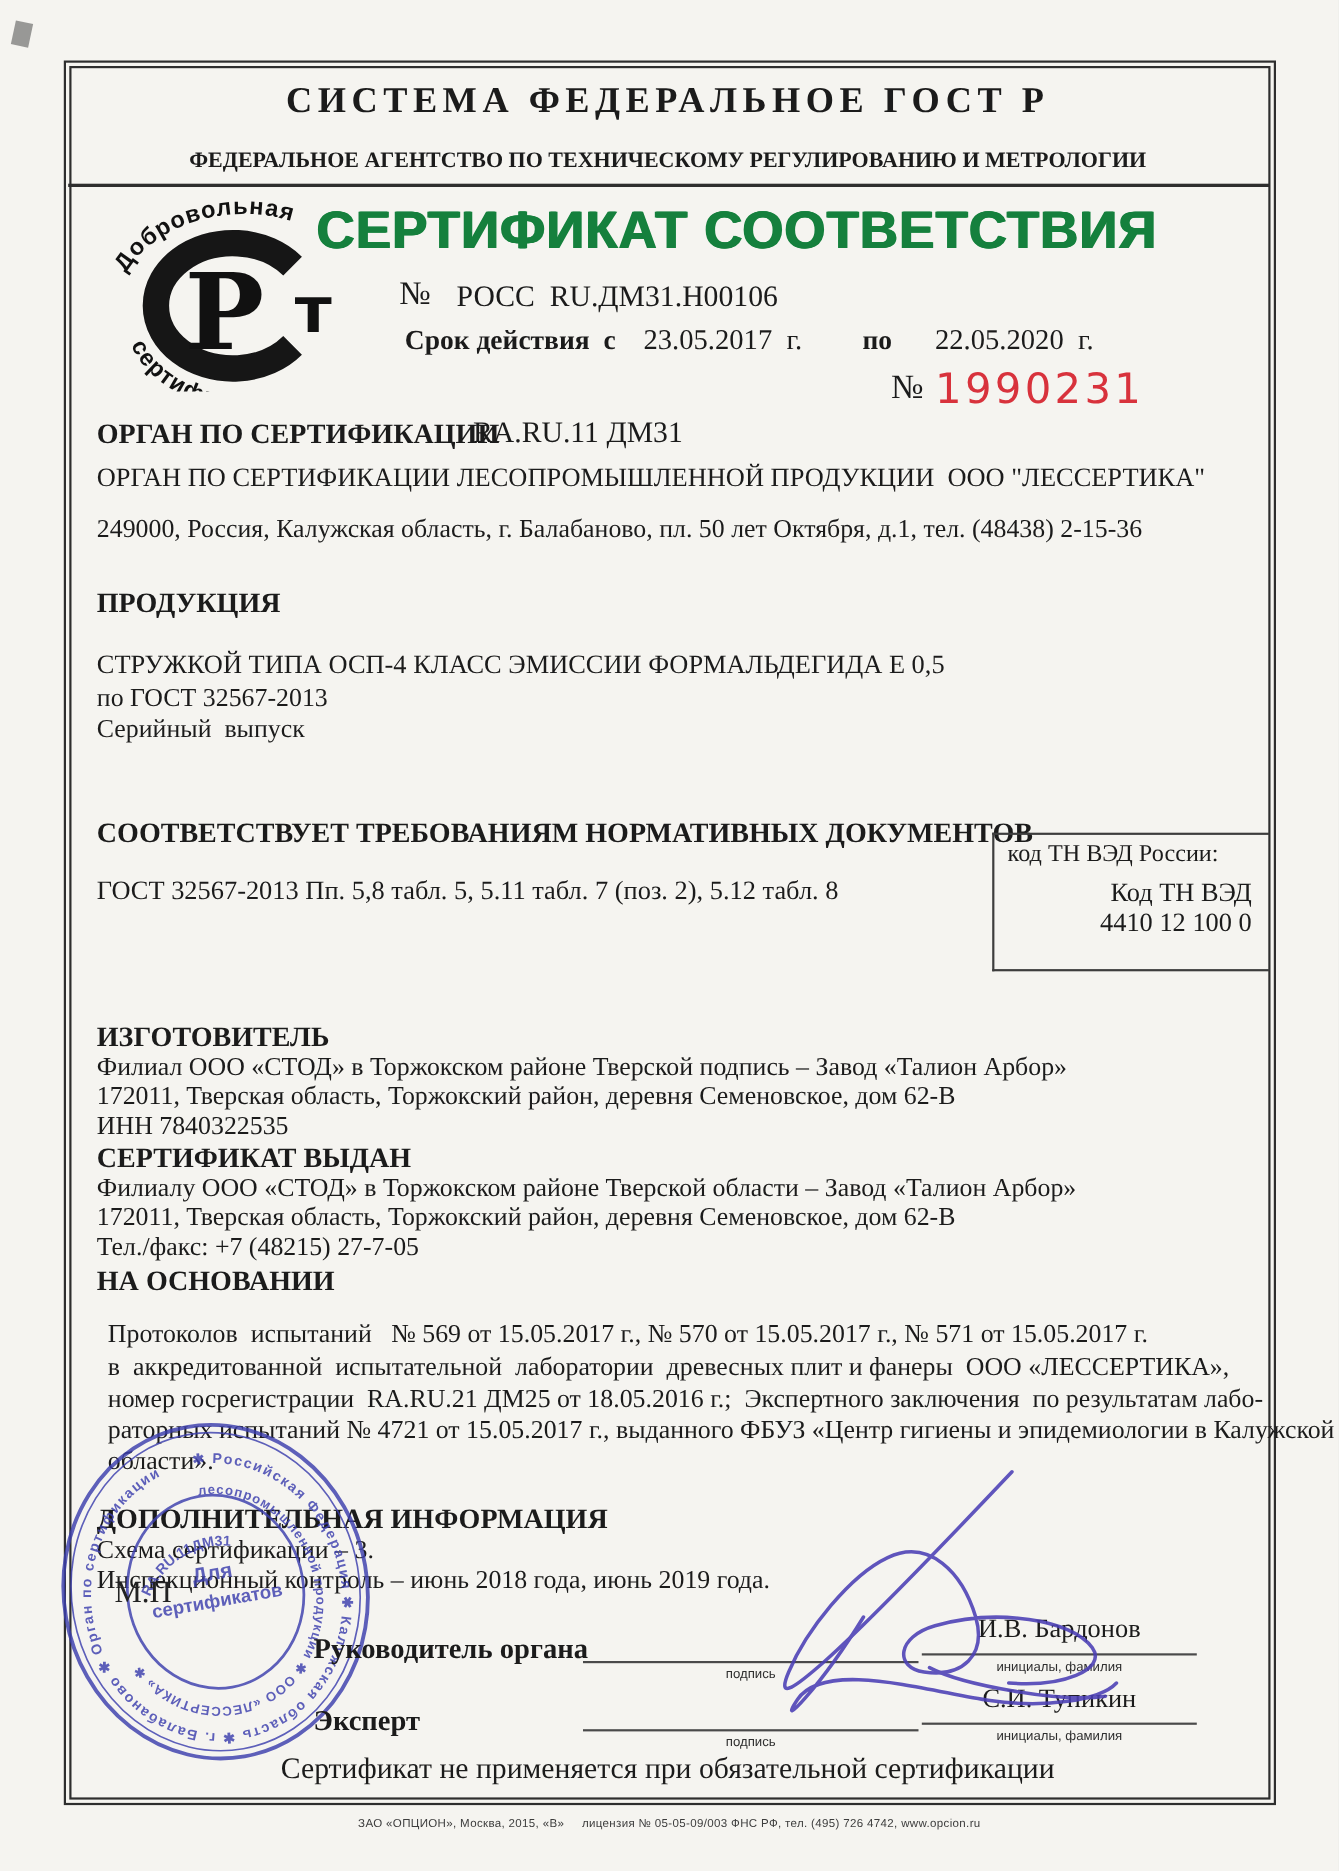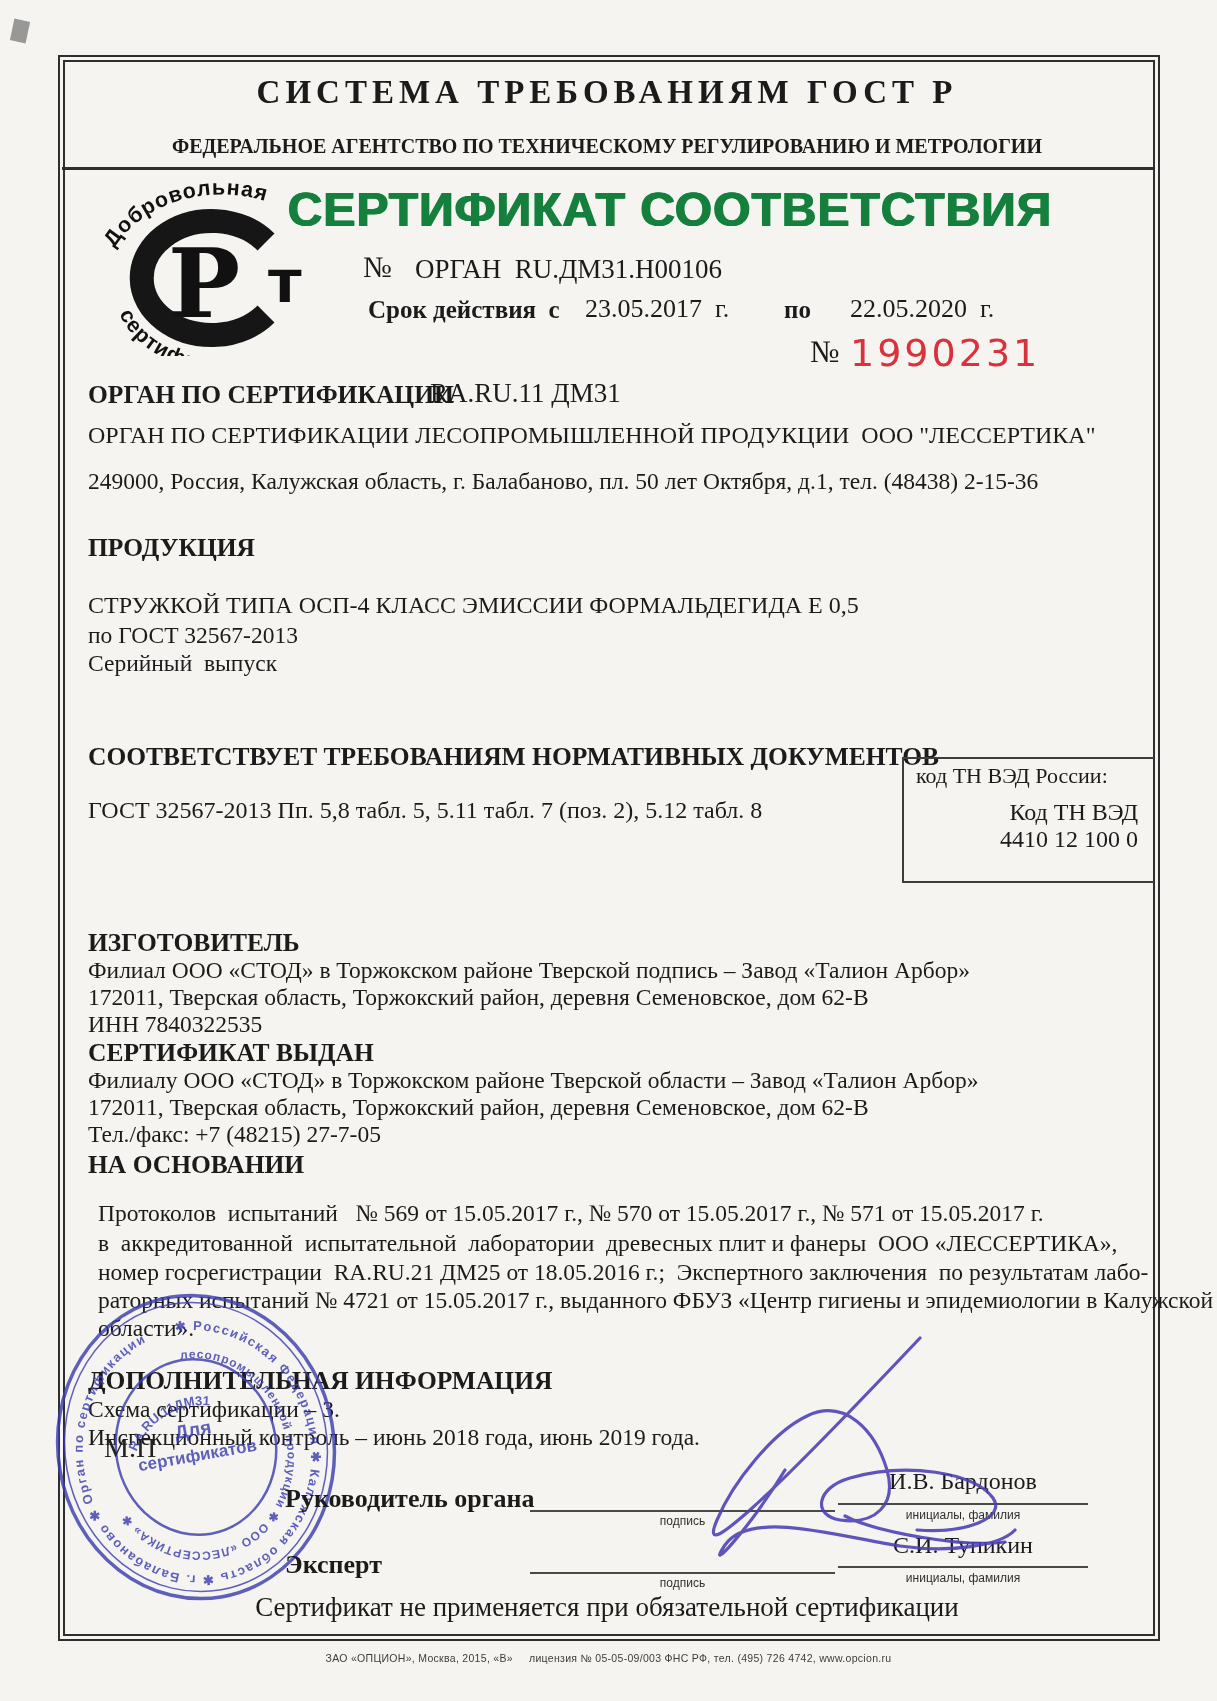--- a/index.html
+++ b/index.html
@@ -26,21 +26,21 @@
 </style>
 </head>
 <body>
 
 <div id="doc">
 
   <div class="abs artifact" style="left:12px;top:20px;width:16px;height:22px;"></div>
 
   <div class="frame"></div>
 
-  <div class="abs t b ctr" style="left:58px;top:74px;width:1098px;font-size:33px;letter-spacing:5px;">СИСТЕМА ТРЕБОВАНИЯМ ГОСТ Р</div>
+  <div class="abs t b ctr" style="left:58px;top:74px;width:1098px;font-size:33px;letter-spacing:5px;">СИСТЕМА ФЕДЕРАЛЬНОЕ ГОСТ Р</div>
   <div class="abs t b ctr" style="left:58px;top:117px;width:1098px;font-size:20px;margin-top:18px;">ФЕДЕРАЛЬНОЕ АГЕНТСТВО ПО ТЕХНИЧЕСКОМУ РЕГУЛИРОВАНИЮ И МЕТРОЛОГИИ</div>
   <div class="sep"></div>
 
   <svg class="abs" style="left:90px;top:176px;" width="250" height="180" viewBox="0 0 250 180">
     <defs>
       <path id="arcT" d="M 18,86 A 118 92 0 0 1 232,62" fill="none"></path>
       <path id="arcB" d="M 26,128 A 112 84 0 0 0 236,150" fill="none"></path>
     </defs>
     <path d="M 176,66 A 70 57 0 1 0 176,138" fill="none" stroke="#161616" stroke-width="24"></path>
     <text x="78" y="141" font-family="DejaVu Serif, serif" font-weight="bold" font-size="96">Р</text>
@@ -49,21 +49,21 @@
       <textPath href="#arcT" startOffset="6%">Добровольная</textPath>
     </text>
     <text font-family="Liberation Sans, sans-serif" font-weight="bold" font-size="21.5" letter-spacing="1">
       <textPath href="#arcB" startOffset="4%">сертификация</textPath>
     </text>
   </svg>
 
   <div class="abs t title ctr" style="left:270px;top:182px;width:800px;font-size:48px;">СЕРТИФИКАТ СООТВЕТСТВИЯ</div>
 
   <div class="abs t" style="left:363px;top:250px;font-size:30px;">№</div>
-  <div class="abs t" style="left:415px;top:254px;font-size:27px;">ОРГАН  RU.ДМ31.Н00106</div>
+  <div class="abs t" style="left:415px;top:254px;font-size:27px;">РОСС  RU.ДМ31.Н00106</div>
 
   <div class="abs t b" style="left:368px;top:296px;font-size:25px;">Срок действия  с</div>
   <div class="abs t" style="left:585px;top:294px;font-size:26px;">23.05.2017  г.</div>
   <div class="abs t b" style="left:784px;top:296px;font-size:25px;">по</div>
   <div class="abs t" style="left:850px;top:294px;font-size:26px;">22.05.2020  г.</div>
 
   <div class="abs t" style="left:810px;top:334px;font-size:31px;">№</div>
   <div class="abs t rednum" style="left:850px;top:331px;font-size:38px;">1990231</div>
 
   <div class="abs t b" style="left:88px;top:380px;font-size:25.5px;">ОРГАН ПО СЕРТИФИКАЦИИ</div>

